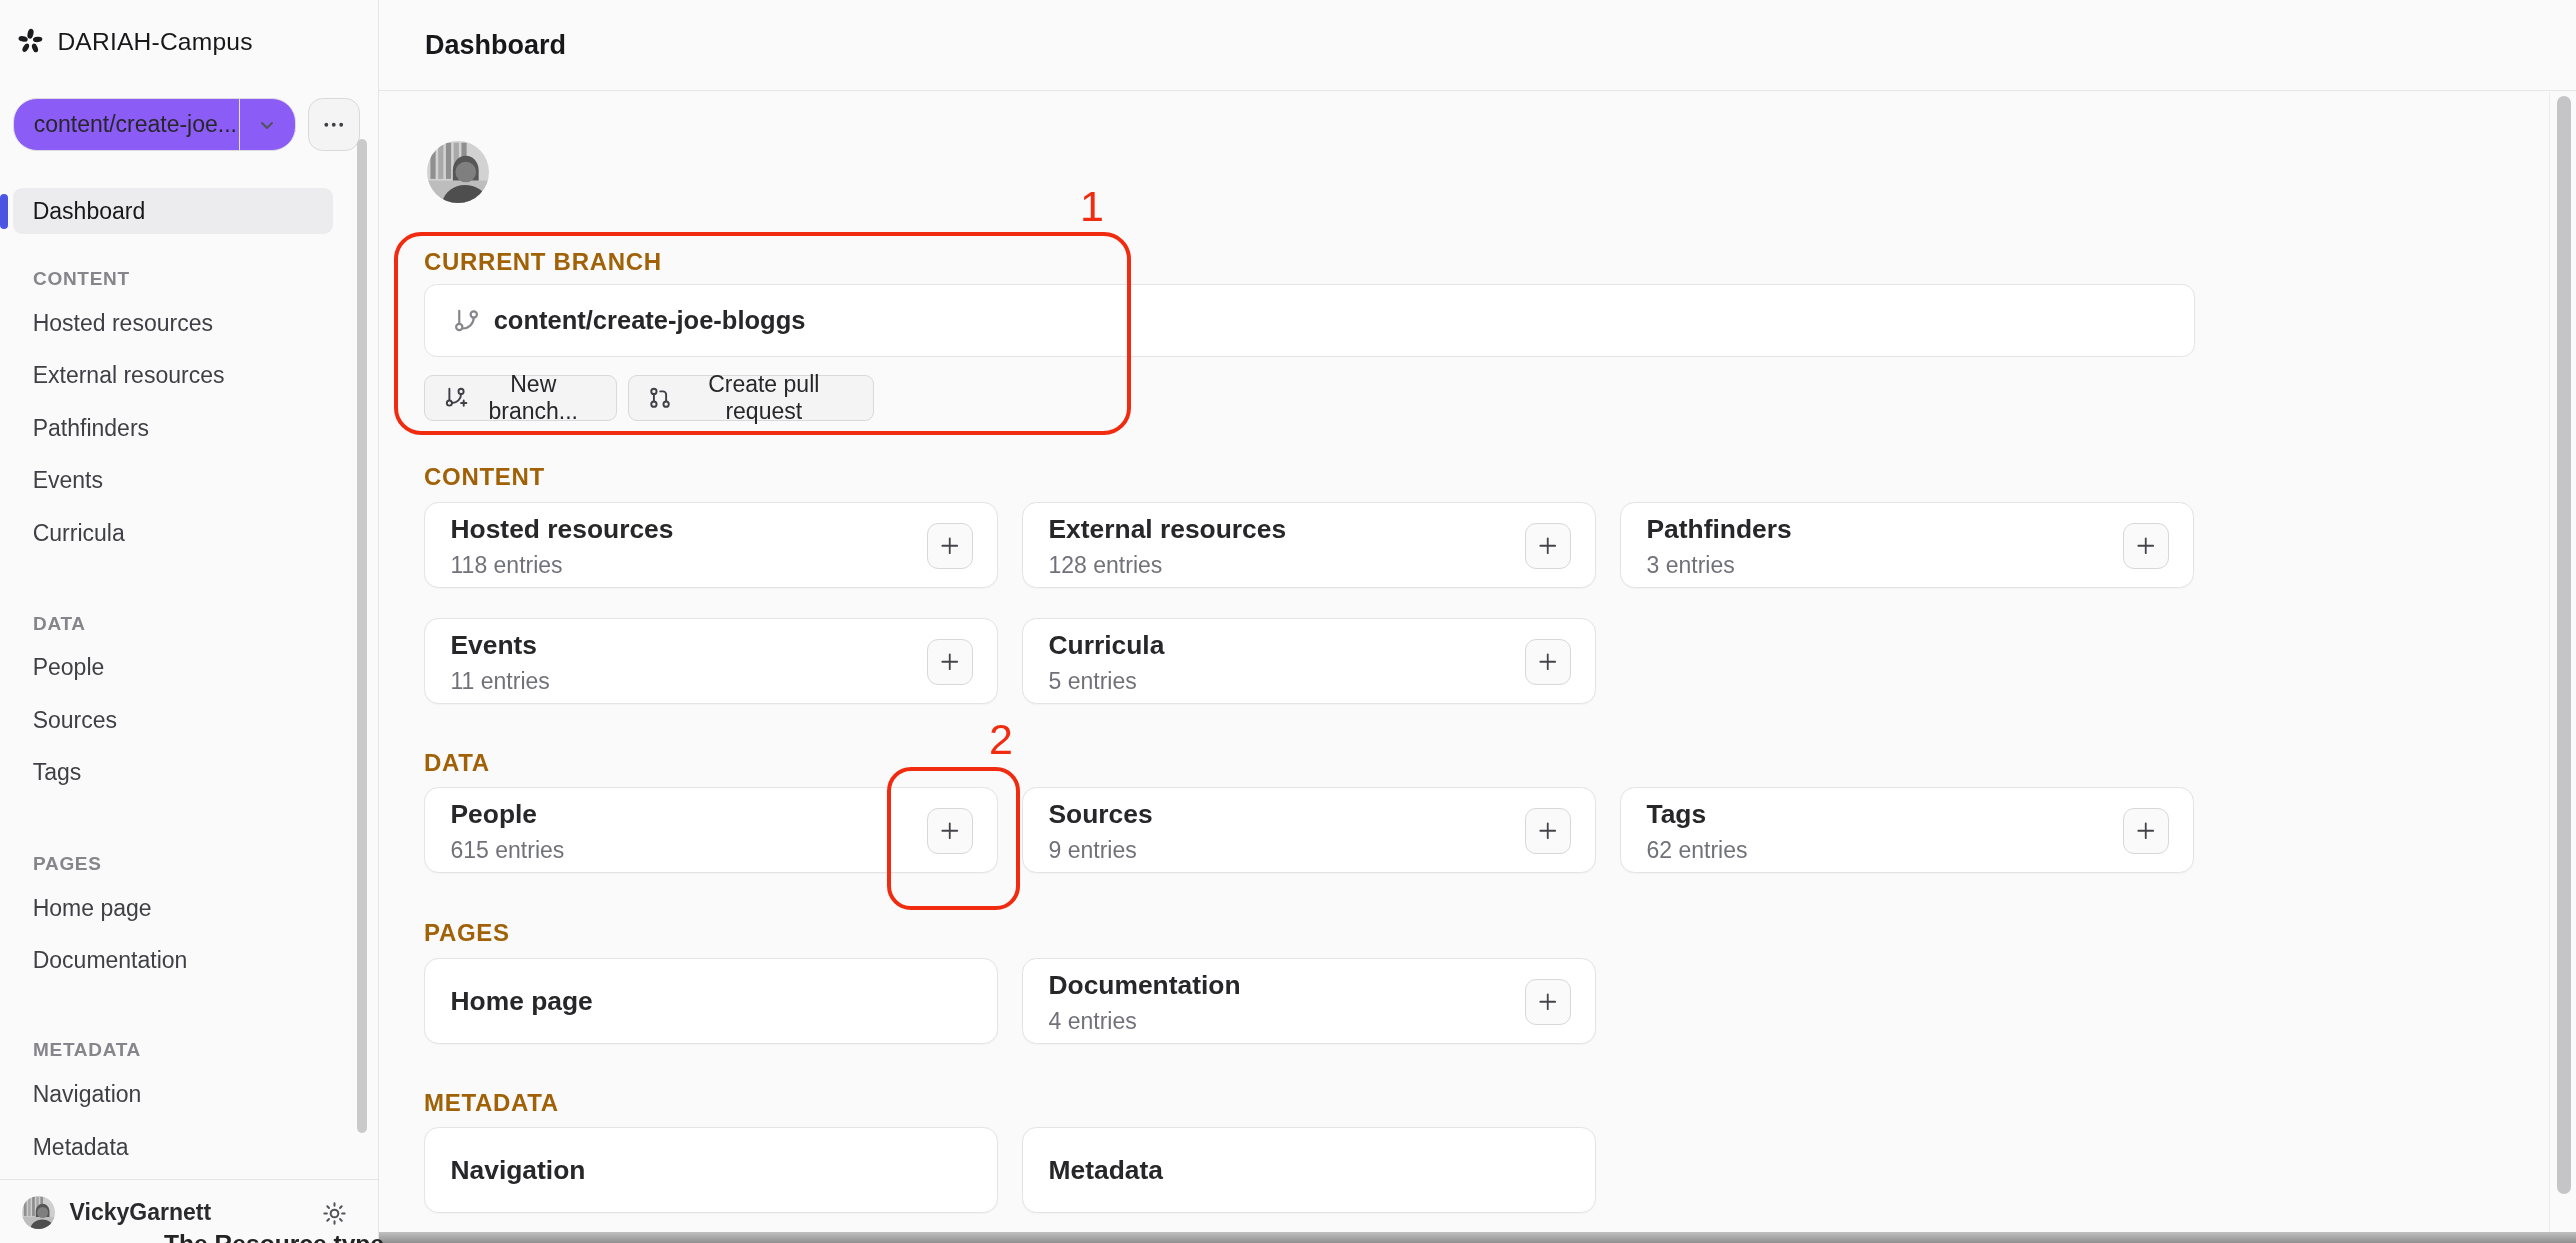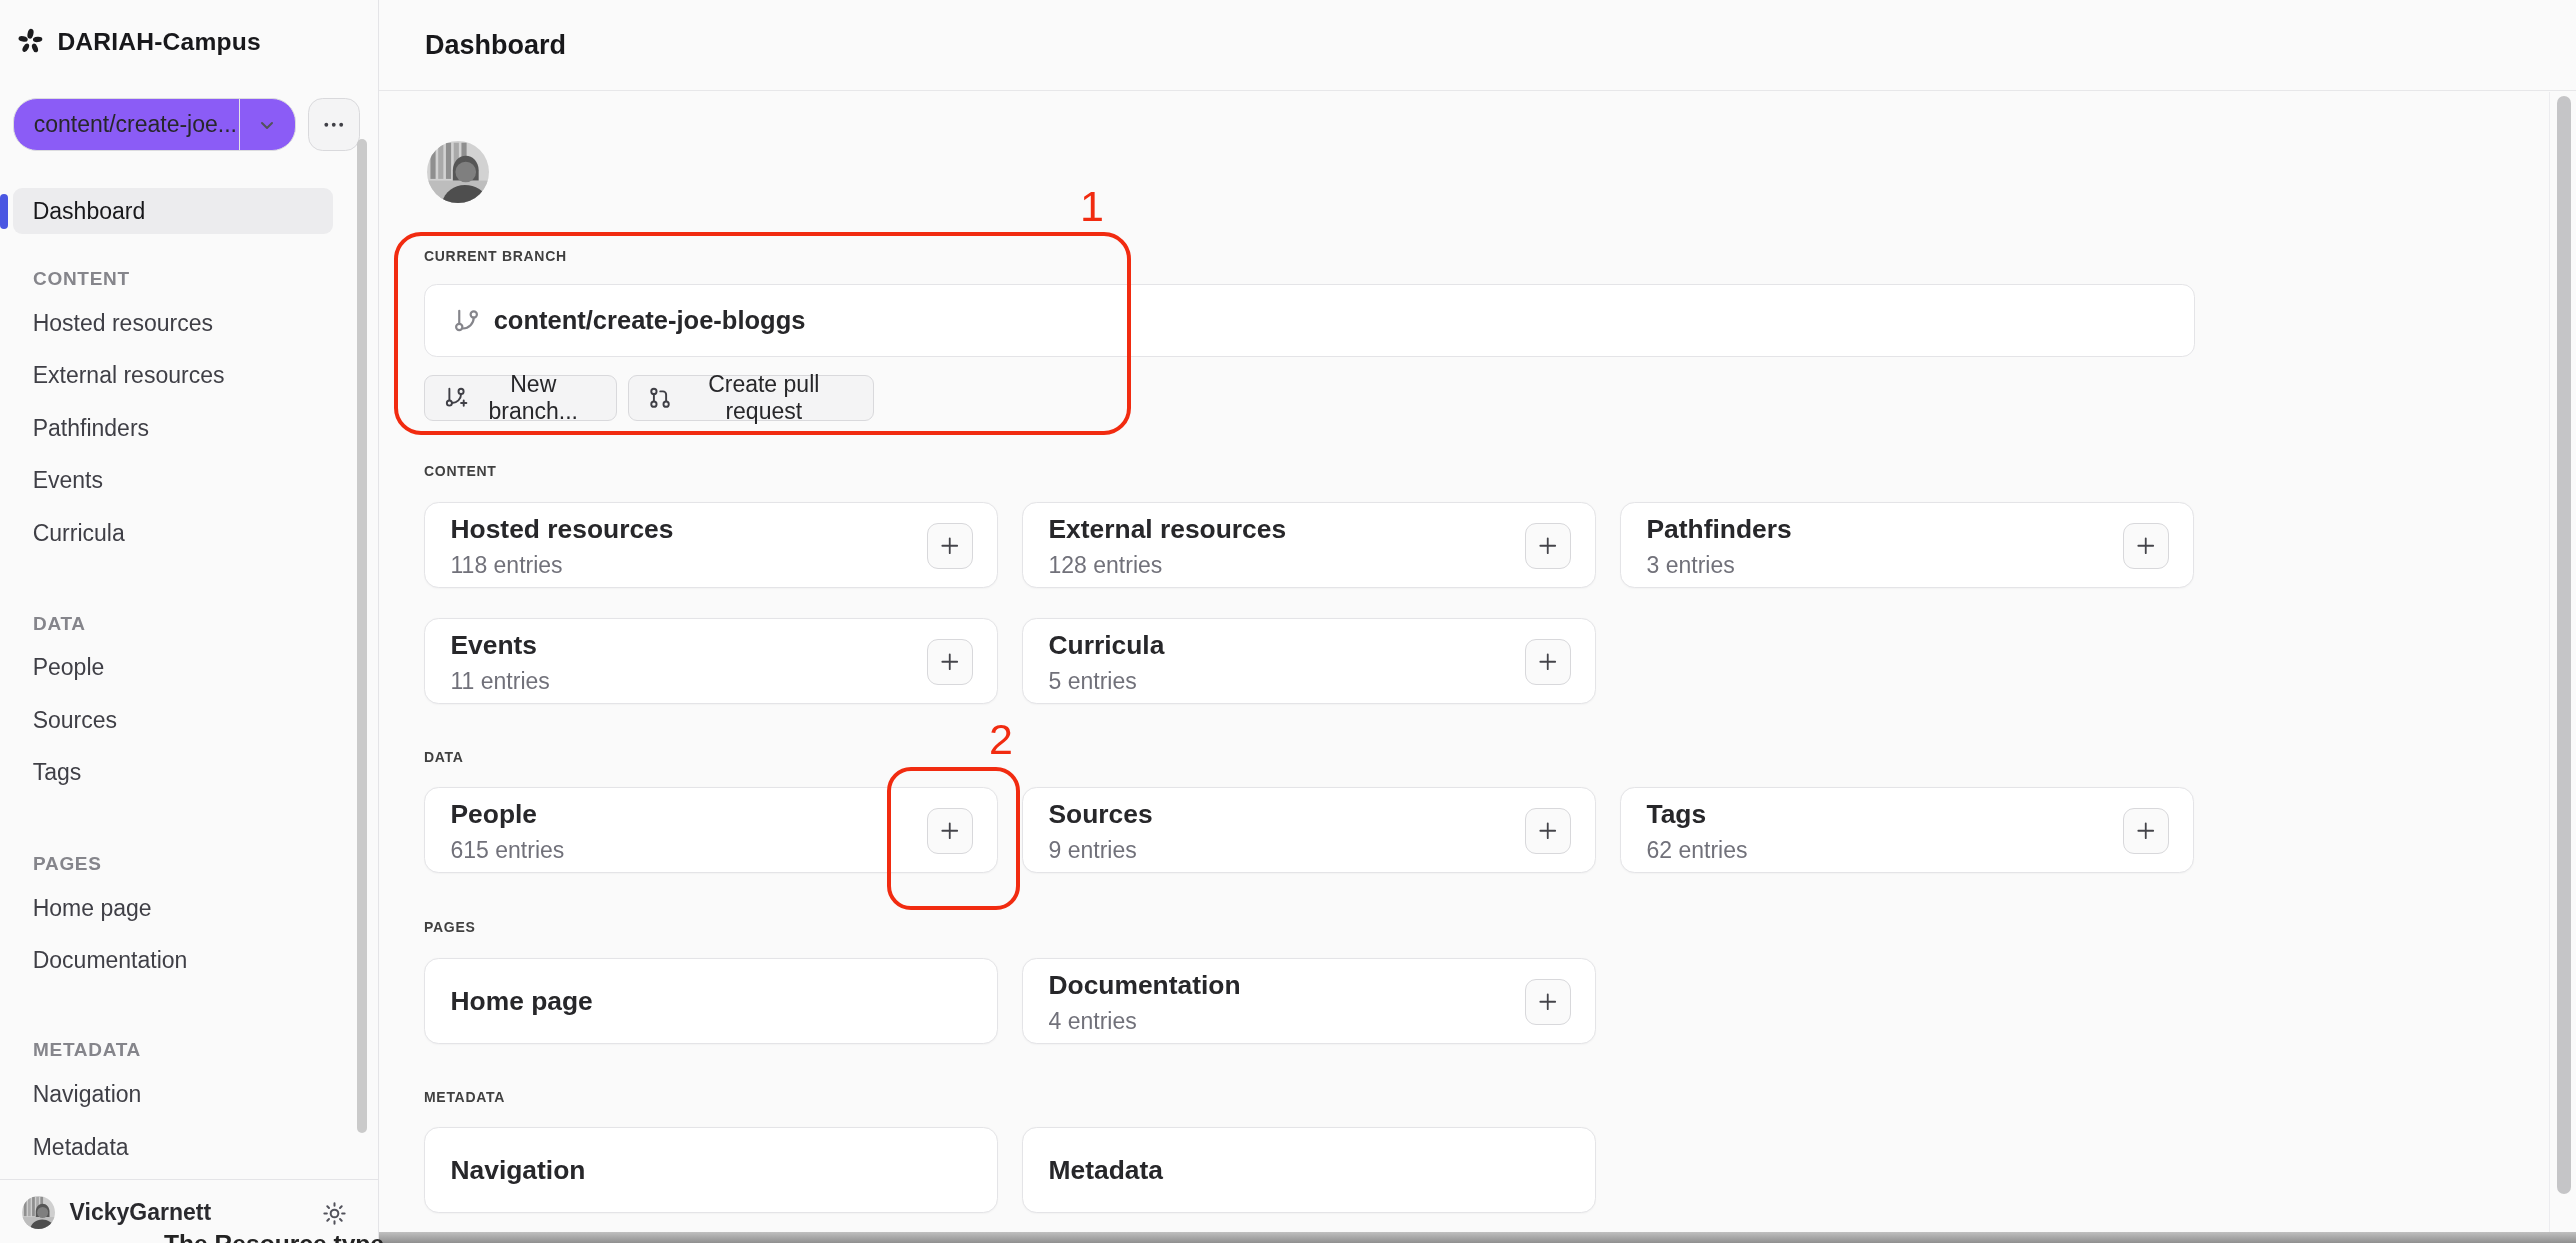--- a/index.html
+++ b/index.html
@@ -6,21 +6,21 @@
   .screen{
     position:relative; width:2576px; height:1243px; overflow:hidden;
     background:#fafafa; font-family:"Liberation Sans", sans-serif;
     color:#27272a;
   }
 
   
   .sidebar{position:absolute; left:0; top:0; width:379px; height:1243px;
     background:#fafafa; border-right:0.9px solid #e4e4e7; box-sizing:border-box;}
   .logo-row{position:absolute; left:16.4px; top:27px; display:flex; align-items:center; gap:12px;}
-  .app-name{font-size:24.6px; font-weight:700; color:#18181b; letter-spacing:0.2px;}
+  .app-name{font-size:24.6px; font-weight:400; color:#18181b; letter-spacing:0.2px;}
   .branch-row{position:absolute; left:12.7px; top:98px; height:53px;}
   .branch-select{position:absolute; left:0; top:0; width:283px; height:53px; box-sizing:border-box;
     background:#8b5cf6; border:0.9px solid #dcdcdf; border-radius:24px; display:flex; align-items:center;
     cursor:pointer; padding:0;}
   .branch-select-label{flex:1; text-align:left; padding-left:20px; font-size:23px; color:#27272a;
     white-space:nowrap; overflow:hidden;}
   .branch-select-chev{width:55px; height:100%; display:flex; align-items:center; justify-content:center;
     border-left:0.9px solid #e3e3e6;}
   .more-btn{position:absolute; left:295px; top:0; width:52px; height:53px; box-sizing:border-box;
     background:#f4f4f5; border:0.9px solid #d9d9dc; border-radius:14.6px;
@@ -41,22 +41,22 @@
     background:transparent; display:flex; align-items:center; justify-content:center; cursor:pointer;}
 
   
   .main-header{position:absolute; left:379px; top:0; width:2197px; height:91px;
     border-bottom:0.9px solid #e7e7e9; box-sizing:border-box;}
   .main-title{position:absolute; left:46px; top:0; line-height:91px; font-size:27px;
     font-weight:700; color:#18181b;}
   .greeting-avatar{position:absolute; left:427px; top:141px; width:62px; height:62px;}
   .greeting{position:absolute; left:513px; top:149px; font-size:41px; font-weight:700; color:#18181b;}
 
-  .cb-label, .section-label{position:absolute; left:424px; font-size:14px; font-weight:700;
-    color:#404040; letter-spacing:0.7px;}
+  .cb-label, .section-label{position:absolute; left:424px; font-size:24px; font-weight:700;
+    color:#a16207; letter-spacing:0.7px;}
   .branch-field{position:absolute; left:424px; top:284px; width:1771px; height:73px; box-sizing:border-box;
     background:#fff; border:0.9px solid #e4e4e7; border-radius:12.7px; display:flex; align-items:center;
     padding-left:27px; gap:12.7px;}
   .branch-field-name{font-size:25.5px; font-weight:700; color:#27272a;}
   .cb-btn{position:absolute; top:375px; height:46px; box-sizing:border-box; background:#f4f4f5;
     border:0.9px solid #d9d9dc; border-radius:9px; display:inline-flex; align-items:center;
     padding:0 18px; font-size:23px; color:#27272a; font-family:inherit; cursor:pointer;}
   .cb-btn-new{left:424px; width:193px;}
   .cb-btn-pr{left:628px; width:246px;}
 

